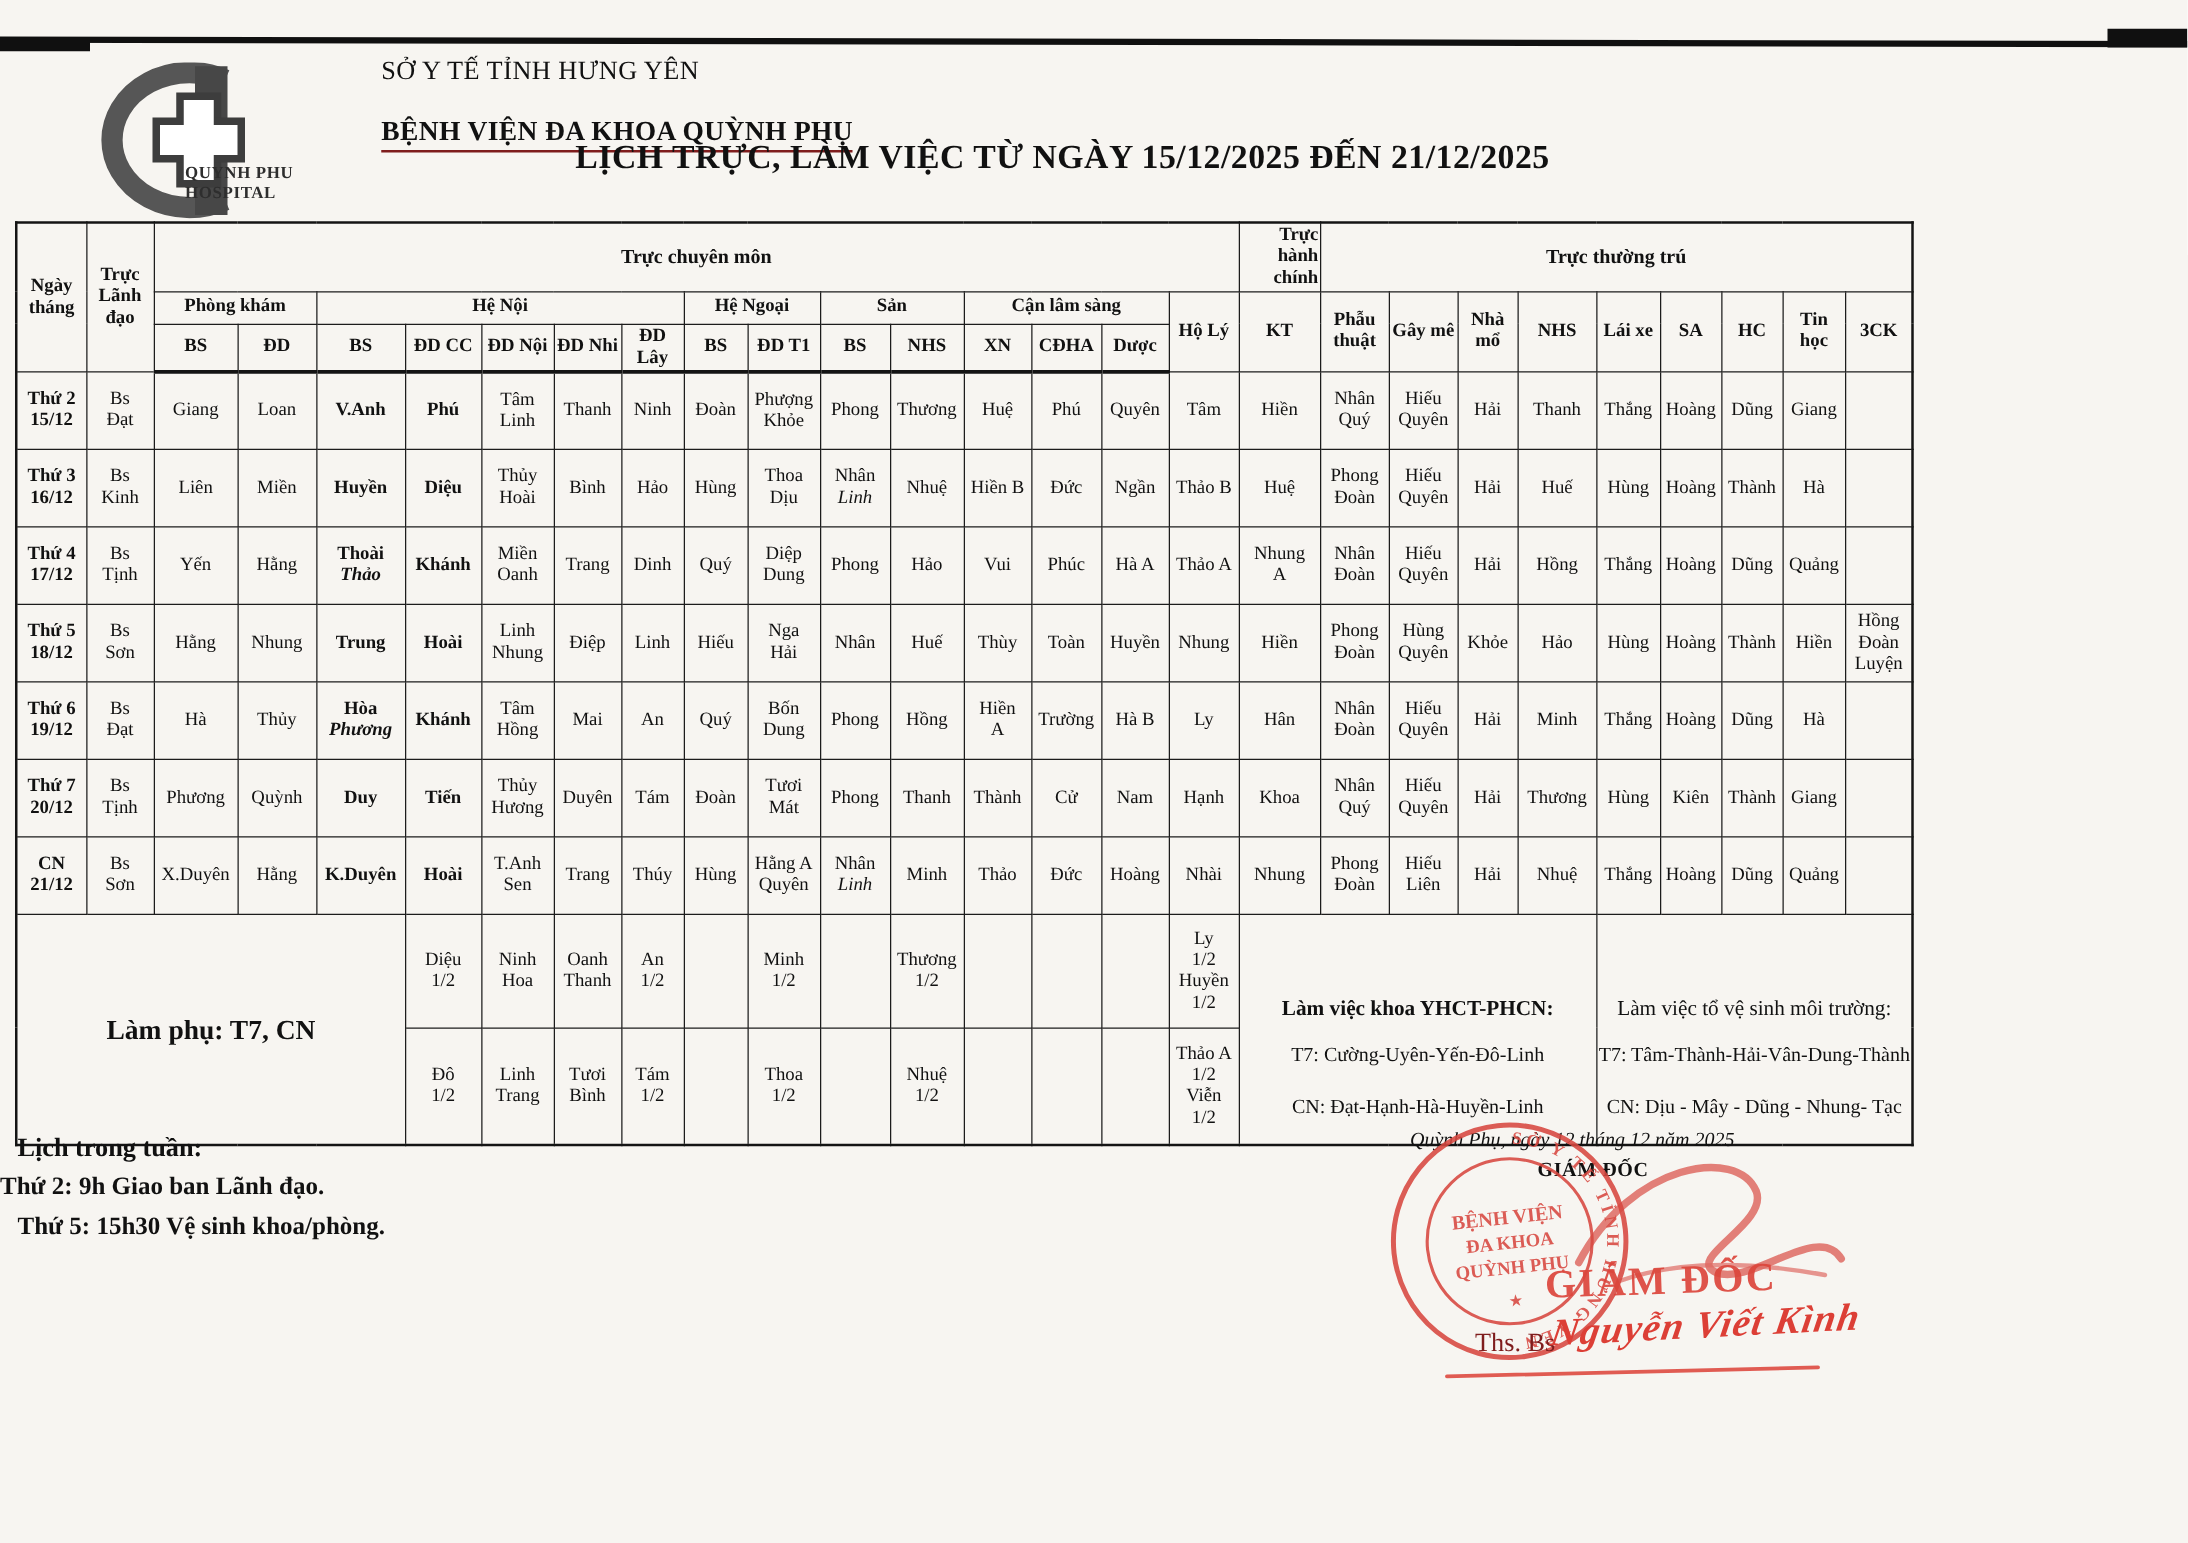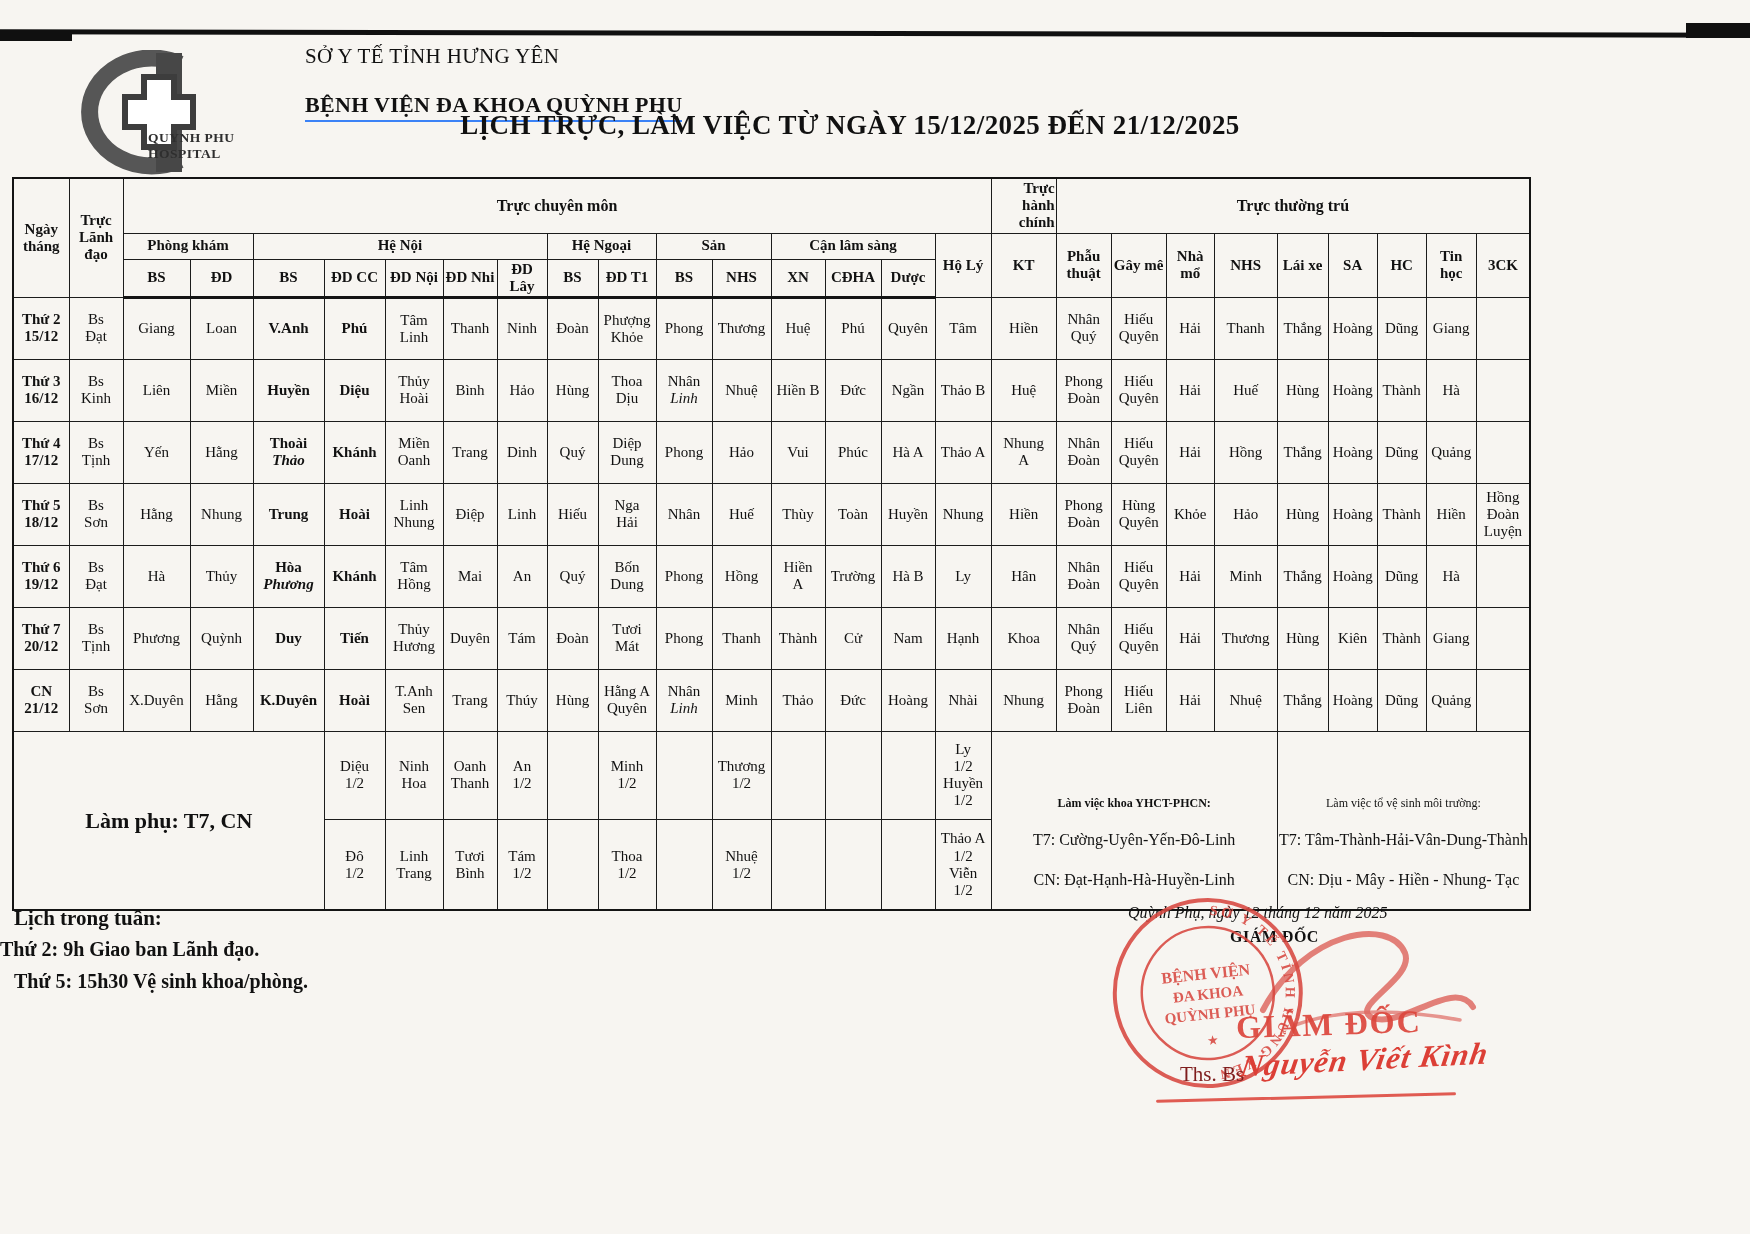--- a/index.html
+++ b/index.html
@@ -7,39 +7,39 @@
         font-family:"Liberation Serif","DejaVu Serif",serif;color:#111;overflow:hidden;}
   
   .art-line{position:absolute;left:0;top:31px;width:1750px;height:5px;background:#101010;transform:rotate(.12deg);}
   .art-blob-r{position:absolute;left:1686px;top:23px;width:64px;height:15px;background:#101010;}
   .art-blob-l{position:absolute;left:0;top:33px;width:72px;height:8px;background:#101010;}
   
   .logo{position:absolute;left:58px;top:50px;}
   .logo-caption{position:absolute;left:148px;top:130px;font-weight:bold;font-size:13.5px;line-height:1.15;color:#2e2e2e;letter-spacing:.5px;}
   .org{position:absolute;left:305px;top:44px;}
   .org-l1{font-size:21px;letter-spacing:.4px;}
-  .org-l2{font-size:22px;font-weight:bold;border-bottom:2px solid #3b82f6;padding-bottom:2px;display:inline-block;margin-top:5px;letter-spacing:.3px;}
+  .org-l2{font-size:22px;font-weight:bold;border-bottom:2px solid #7f1d1d;padding-bottom:2px;display:inline-block;margin-top:5px;letter-spacing:.3px;}
   .doc-title{position:absolute;left:440px;top:110px;width:820px;text-align:center;font-size:27px;font-weight:bold;letter-spacing:.4px;}
   
   table.sched{position:absolute;left:12px;top:177px;width:1518px;border-collapse:collapse;table-layout:fixed;border:2.6px solid #141414;}
   .sched th,.sched td{border:1.6px solid #1c1c1c;text-align:center;vertical-align:middle;
         font-size:15px;line-height:1.14;padding:1px;white-space:pre-line;overflow:hidden;}
   .sched thead th{font-weight:bold;}
   .hA{height:55px;} .hB{height:26px;padding-left:47px;} .hC{height:38px;}
   th.big{font-size:16px;}
   th.th-hc{text-align:right;padding-left:4px;}
   .sched thead tr.rowC th{border-bottom:3px solid #141414;}
   #schedule-body tr{height:62px;}
   #schedule-body td:nth-child(5),#schedule-body td:nth-child(6){font-weight:bold;}
   .c-day{font-weight:bold;}
   .hBot1{height:86px;} .hBot2{height:88px;}
   td.lam-phu{font-weight:bold;font-size:22px;}
   td.note{vertical-align:middle;}
   .note-line{font-size:16px;line-height:1.45;}
-  .note-title{font-size:12px;margin-top:47px;}
+  .note-title{font-size:17px;margin-top:47px;}
   .note-title.bold{font-weight:bold;}
   
   .wk-title{position:absolute;left:14px;top:906px;font-size:21px;font-weight:bold;}
   .wk-l1{position:absolute;left:0;top:938px;font-size:20px;font-weight:bold;}
   .wk-l2{position:absolute;left:14px;top:970px;font-size:20px;font-weight:bold;}
   .place-date{position:absolute;left:1128px;top:904px;font-size:16px;font-style:italic;}
   .director-typed{position:absolute;left:1230px;top:928px;font-size:16px;font-weight:bold;letter-spacing:.5px;}
   .stamp{position:absolute;left:1108px;top:893px;opacity:.88;transform:rotate(-6deg);}
   .sig-swoosh{position:absolute;left:1255px;top:915px;opacity:.8;}
   .director-script{position:absolute;left:1236px;top:1006px;font-size:32px;font-weight:bold;color:#dc463c;
@@ -434,21 +434,21 @@
 Huyền
 1/2</td>
         <td colspan="5" rowspan="2" class="note">
           <div class="note-title bold">Làm việc khoa YHCT-PHCN:</div>
           <div class="note-line">T7: Cường-Uyên-Yến-Đô-Linh</div>
           <div class="note-line">CN: Đạt-Hạnh-Hà-Huyền-Linh</div>
         </td>
         <td colspan="5" rowspan="2" class="note">
           <div class="note-title">Làm việc tổ vệ sinh môi trường:</div>
           <div class="note-line">T7:  Tâm-Thành-Hải-Vân-Dung-Thành</div>
-          <div class="note-line">CN:  Dịu - Mây - Hiền - Nhung- Tạc</div>
+          <div class="note-line">CN:  Dịu - Mây - Dũng - Nhung- Tạc</div>
         </td>
       </tr>
       <tr class="hBot2">
         <td>Đô
 1/2</td>
         <td>Linh
 Trang</td>
         <td>Tươi
 Bình</td>
         <td>Tám

